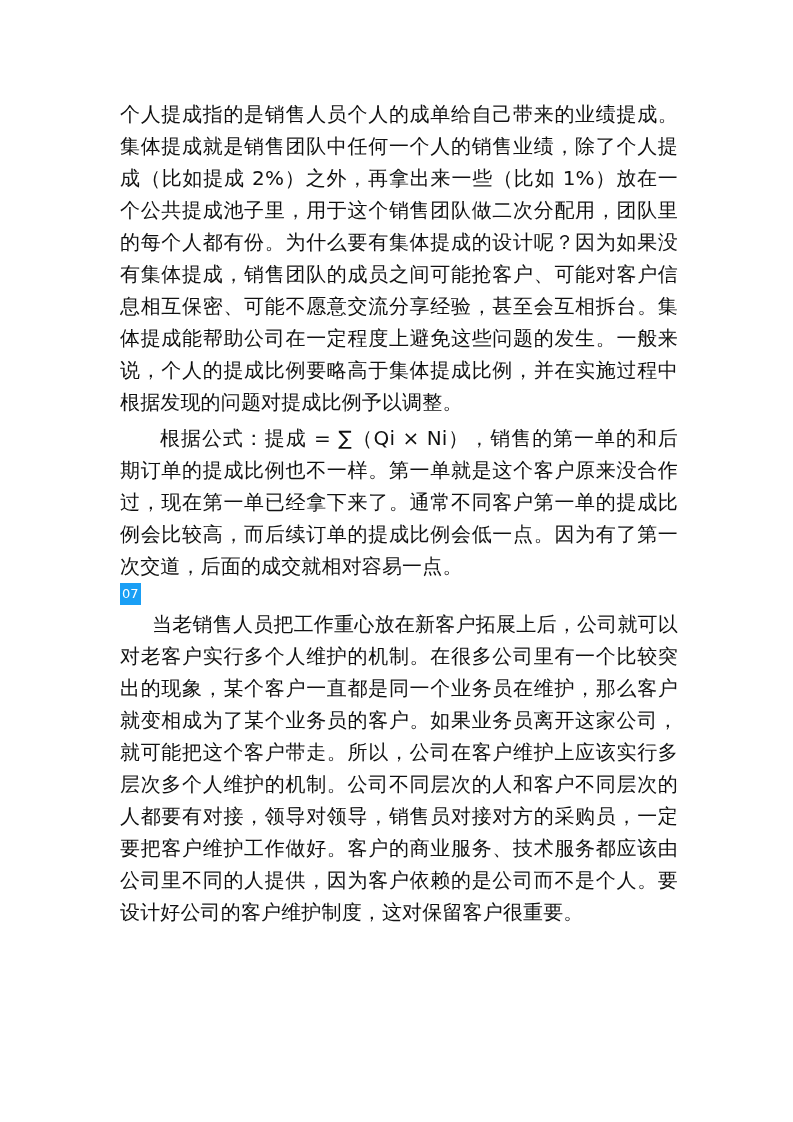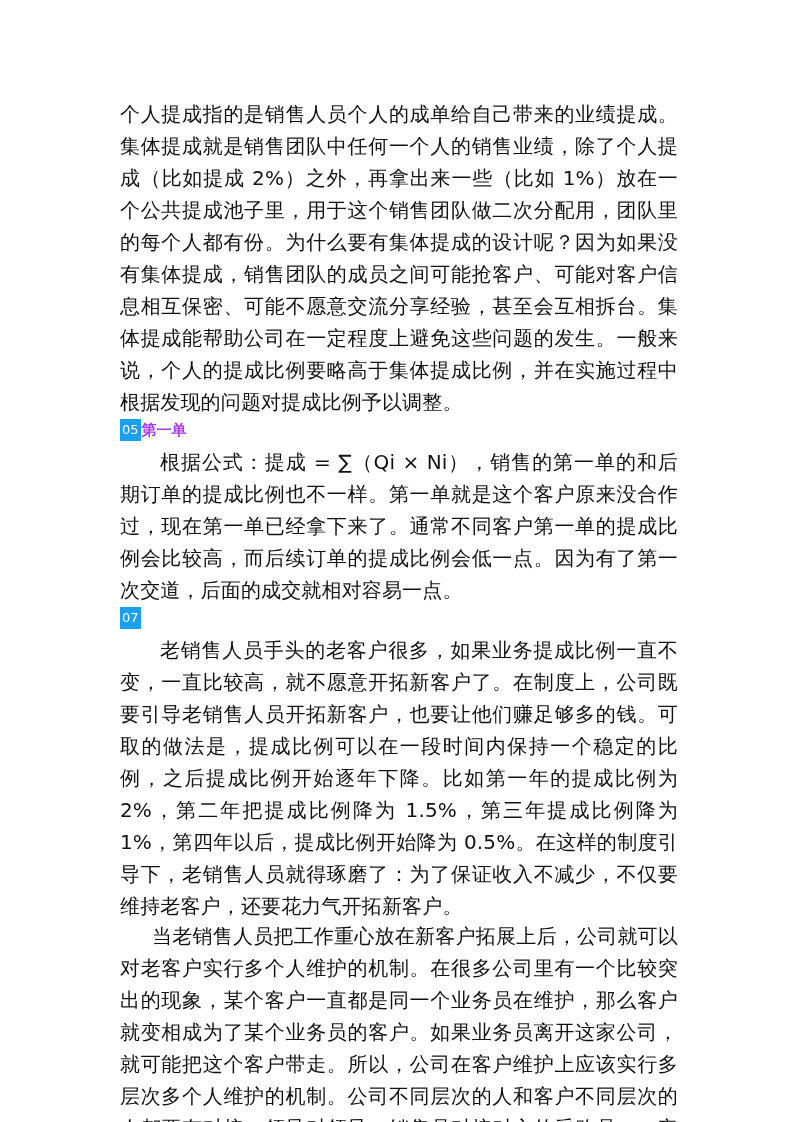--- a/index.html
+++ b/index.html
@@ -62,30 +62,25 @@
       height: 4px;
     }
   </style>
 </head>
 <body>
 
 <div class="page">
 
   <p class="para">个人提成指的是销售人员个人的成单给自己带来的业绩提成。集体提成就是销售团队中任何一个人的销售业绩，除了个人提成（比如提成 2%）之外，再拿出来一些（比如 1%）放在一个公共提成池子里，用于这个销售团队做二次分配用，团队里的每个人都有份。为什么要有集体提成的设计呢？因为如果没有集体提成，销售团队的成员之间可能抢客户、可能对客户信息相互保密、可能不愿意交流分享经验，甚至会互相拆台。集体提成能帮助公司在一定程度上避免这些问题的发生。一般来说，个人的提成比例要略高于集体提成比例，并在实施过程中根据发现的问题对提成比例予以调整。</p>
 
-  <div class="heading">
-    <span class="num">05</span>
-    <span class="title">第一单</span>
-  </div>
   <div class="gap-after-heading"></div>
 
   <p class="para indent">根据公式：提成 = ∑（Qi × Ni），销售的第一单的和后期订单的提成比例也不一样。第一单就是这个客户原来没合作过，现在第一单已经拿下来了。通常不同客户第一单的提成比例会比较高，而后续订单的提成比例会低一点。因为有了第一次交道，后面的成交就相对容易一点。</p>
 
   <div class="heading">
     <span class="num">07</span>
   </div>
   <div class="gap-after-heading"></div>
 
-  <p class="para indent">老销售人员手头的老客户很多，如果业务提成比例一直不变，一直比较高，就不愿意开拓新客户了。在制度上，公司既要引导老销售人员开拓新客户，也要让他们赚足够多的钱。可取的做法是，提成比例可以在一段时间内保持一个稳定的比例，之后提成比例开始逐年下降。比如第一年的提成比例为 2%，第二年把提成比例降为 1.5%，第三年提成比例降为 1%，第四年以后，提成比例开始降为 0.5%。在这样的制度引导下，老销售人员就得琢磨了：为了保证收入不减少，不仅要维持老客户，还要花力气开拓新客户。</p>
 
   <p class="para indent-small">当老销售人员把工作重心放在新客户拓展上后，公司就可以对老客户实行多个人维护的机制。在很多公司里有一个比较突出的现象，某个客户一直都是同一个业务员在维护，那么客户就变相成为了某个业务员的客户。如果业务员离开这家公司，就可能把这个客户带走。所以，公司在客户维护上应该实行多层次多个人维护的机制。公司不同层次的人和客户不同层次的人都要有对接，领导对领导，销售员对接对方的采购员，一定要把客户维护工作做好。客户的商业服务、技术服务都应该由公司里不同的人提供，因为客户依赖的是公司而不是个人。要设计好公司的客户维护制度，这对保留客户很重要。</p>
 
 </div>
 
 </body></html>

